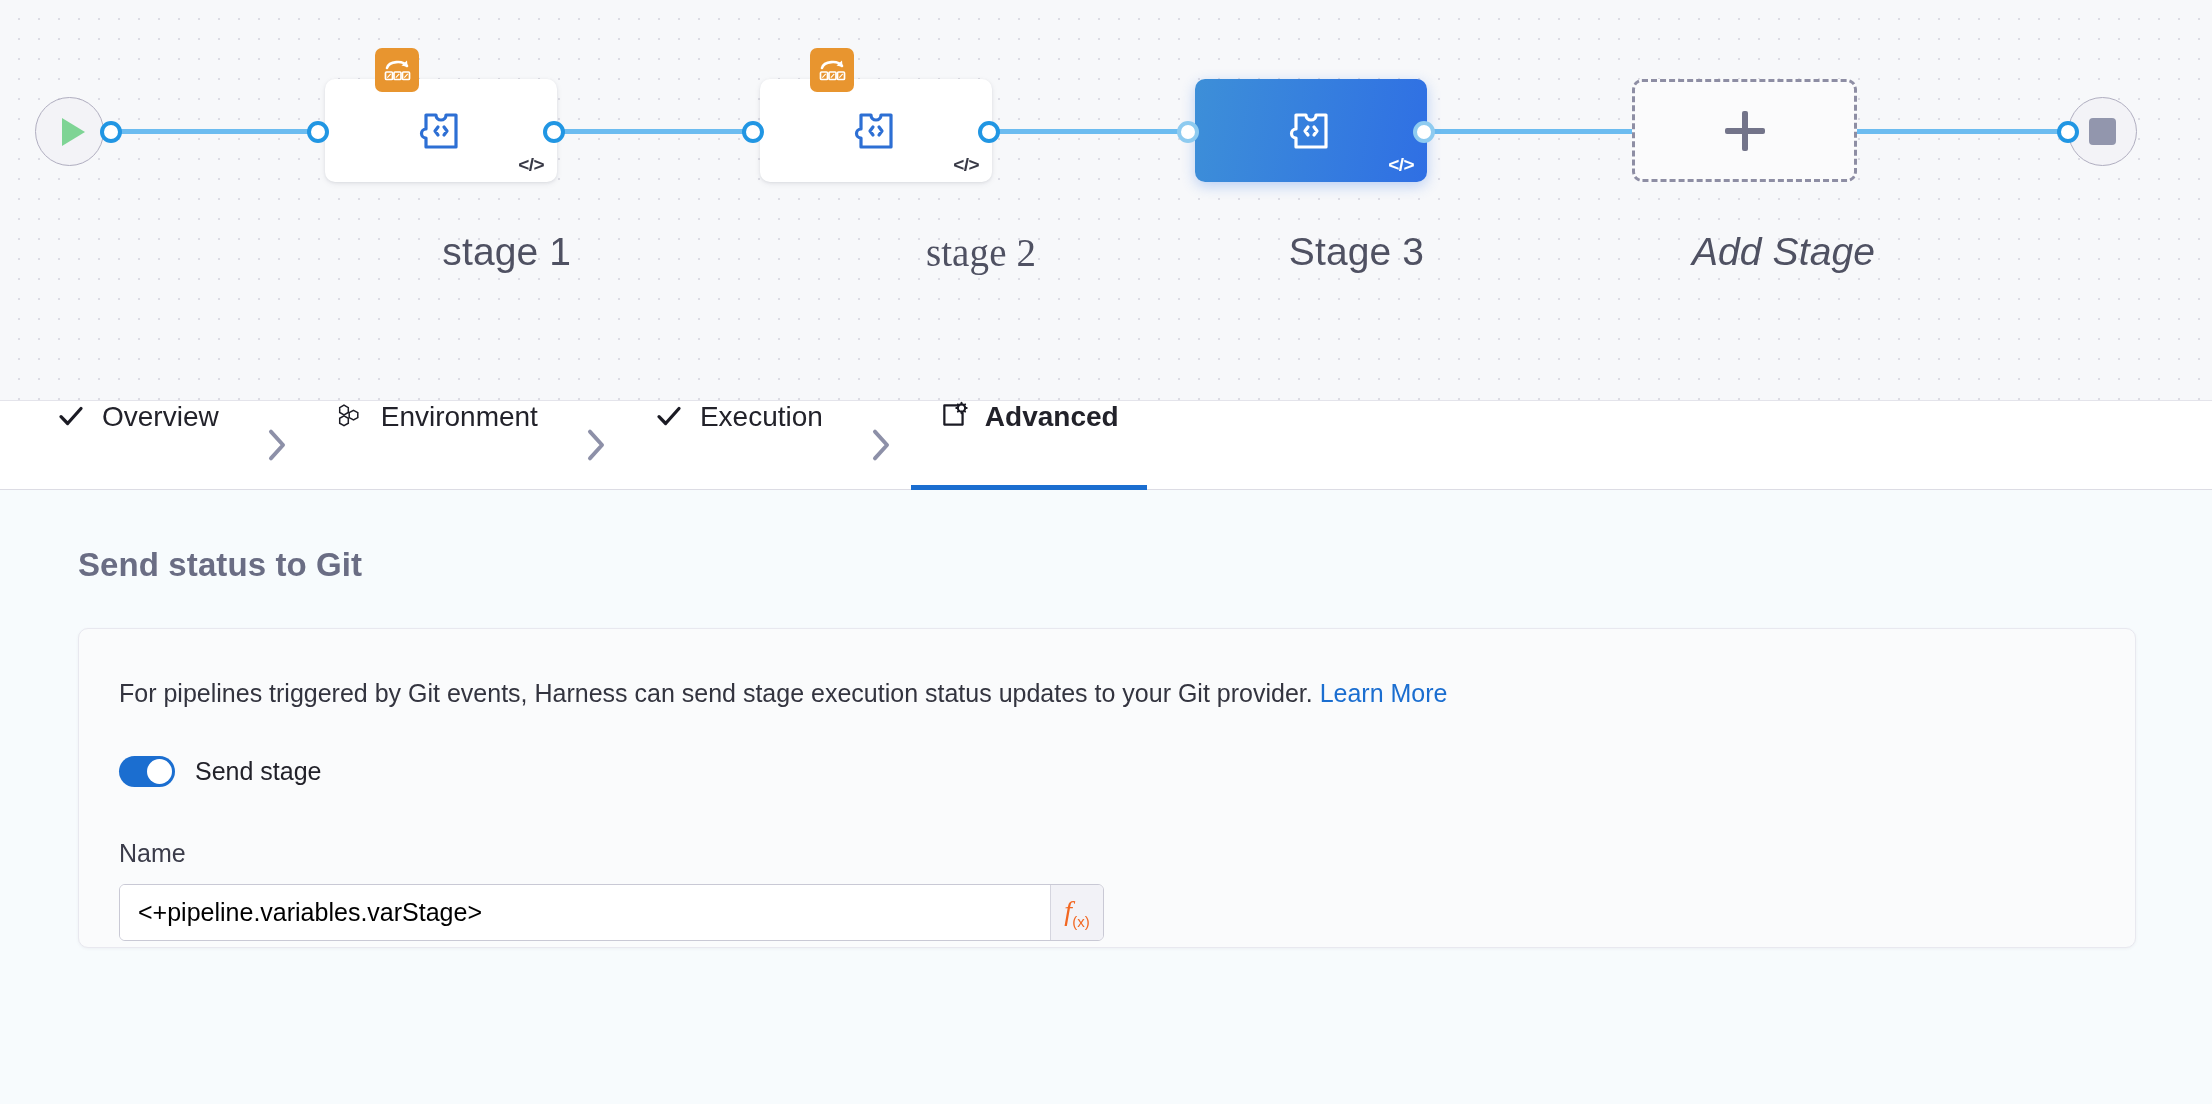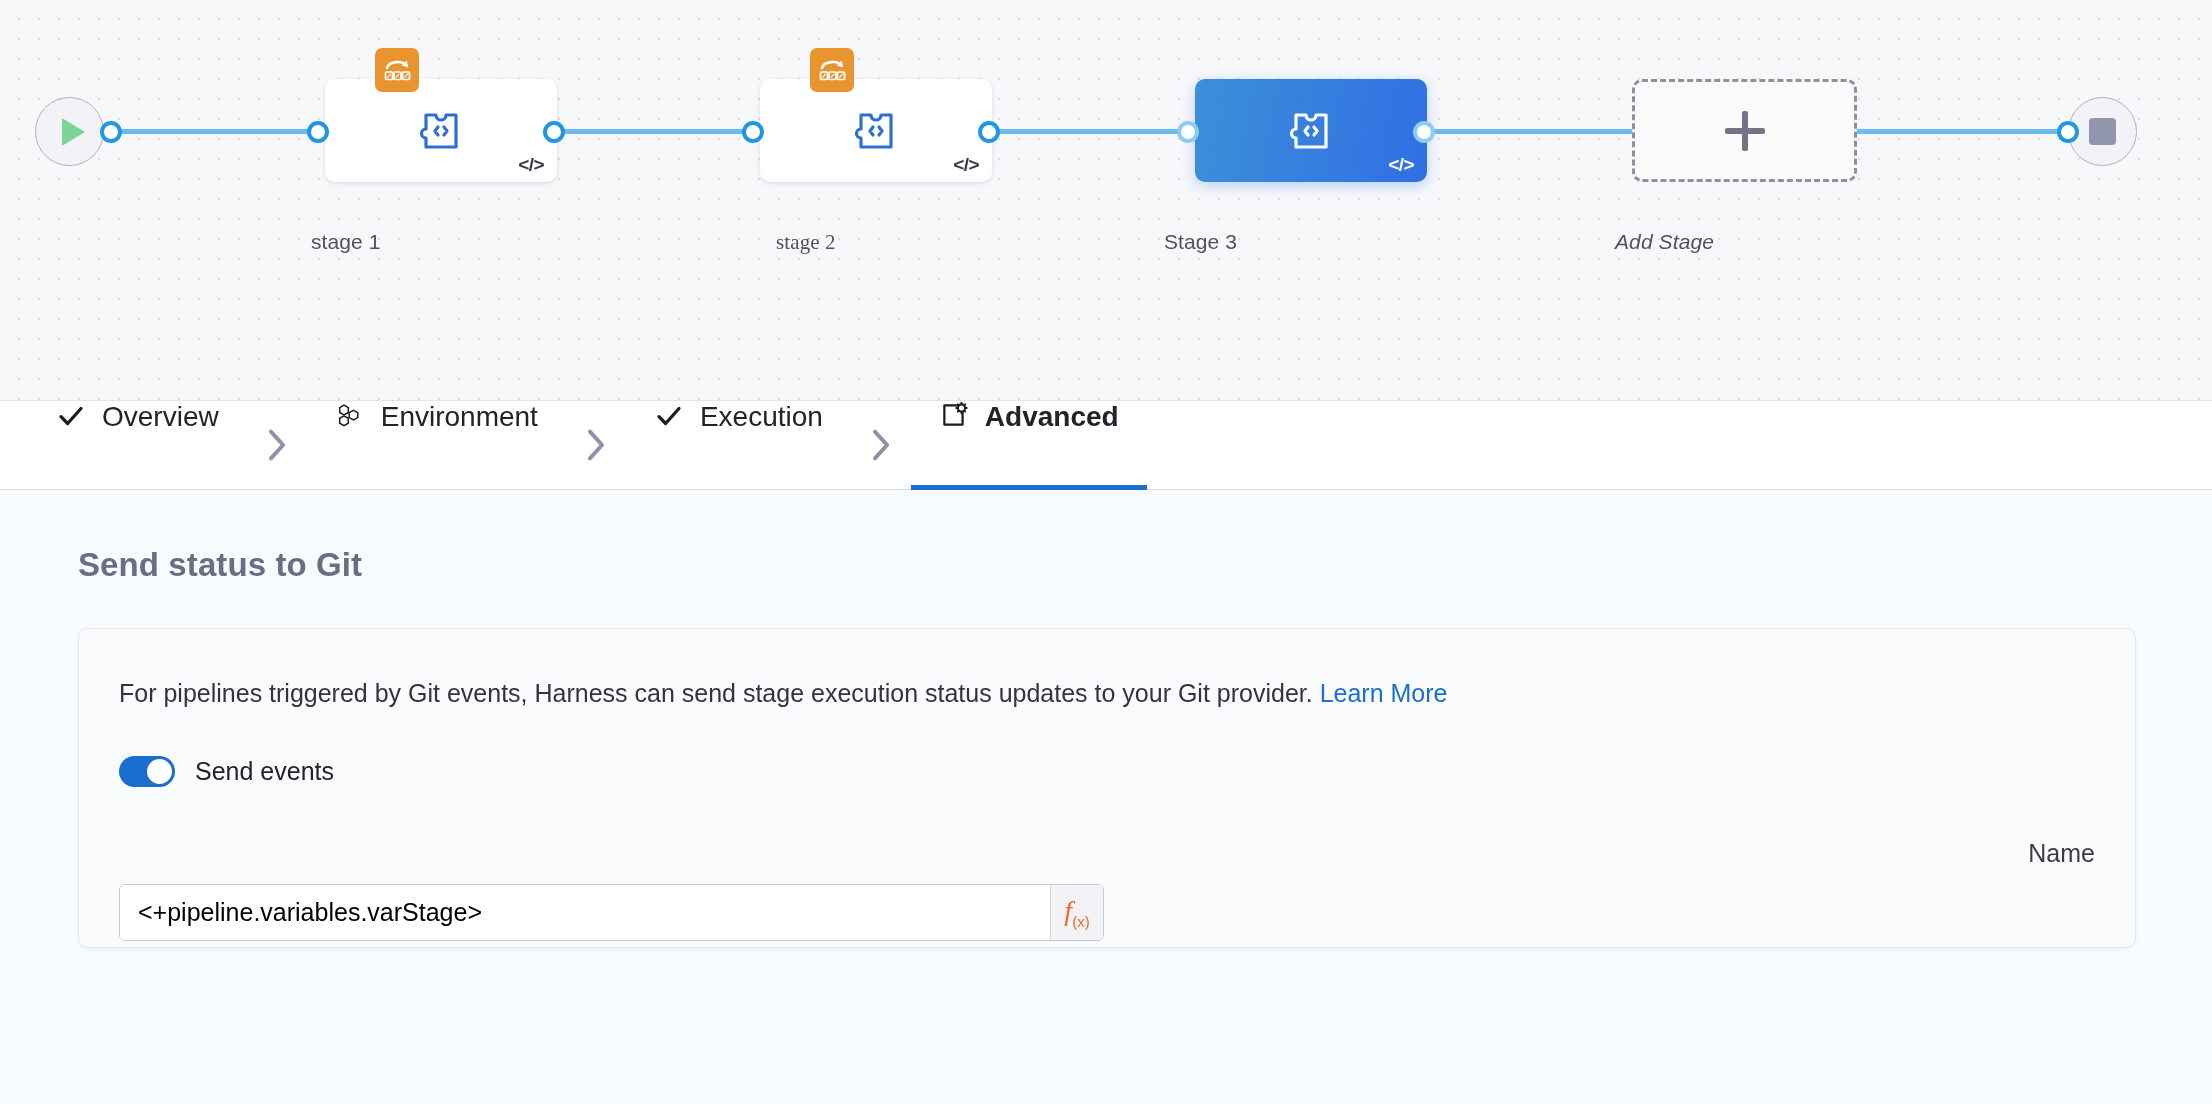--- a/index.html
+++ b/index.html
@@ -150,22 +150,22 @@
   }
   .plus-h, .plus-v { position: absolute; background: #73748a; border-radius: 2px; }
   .plus-h { width: 40px; height: 6px; }
   .plus-v { width: 6px; height: 40px; }
 
   
   .stage-label {
     position: absolute;
     top: 230px;
     width: 260px;
-    text-align: left;
-    font-size: 21px;
+    text-align: right;
+    font-size: 39px;
     color: #4f5162;
     font-family: "Liberation Sans", sans-serif;
     letter-spacing: 0.1px;
   }
 
   
   .tabbar {
     position: relative;
     width: 2212px;
     height: 90px;
@@ -263,21 +263,20 @@
     width: 25px; height: 25px;
     border-radius: 50%;
     background: #ffffff;
   }
   .toggle-label { font-size: 25px; color: #22222a; }
 
   .field-label {
     font-size: 25px;
     color: #3b3c4a;
     margin-bottom: 16px;
-    text-align: right;
   }
   .input-group {
     display: flex;
     align-items: stretch;
     width: 985px;
     height: 57px;
     border: 1px solid #c9c9d5;
     border-radius: 6px;
     overflow: hidden;
     background: #ffffff;
@@ -460,21 +459,21 @@
 
     <div class="card-desc">
       <span>For pipelines triggered by Git events, Harness can send stage execution status updates to your Git provider.</span>
       <a class="link">Learn More</a>
     </div>
 
     <div class="toggle-row">
       <div class="switch">
         <div class="knob"></div>
       </div>
-      <span class="toggle-label">Send events</span>
+      <span class="toggle-label">Send stage</span>
     </div>
 
     <div>
       <div class="field-label">Name</div>
       <div class="input-group">
         <input class="text-input" type="text" value="&lt;+pipeline.variables.varStage&gt;" style="">
         <div class="fx-btn">
           <span>f<sub>(x)</sub></span>
         </div>
       </div>

